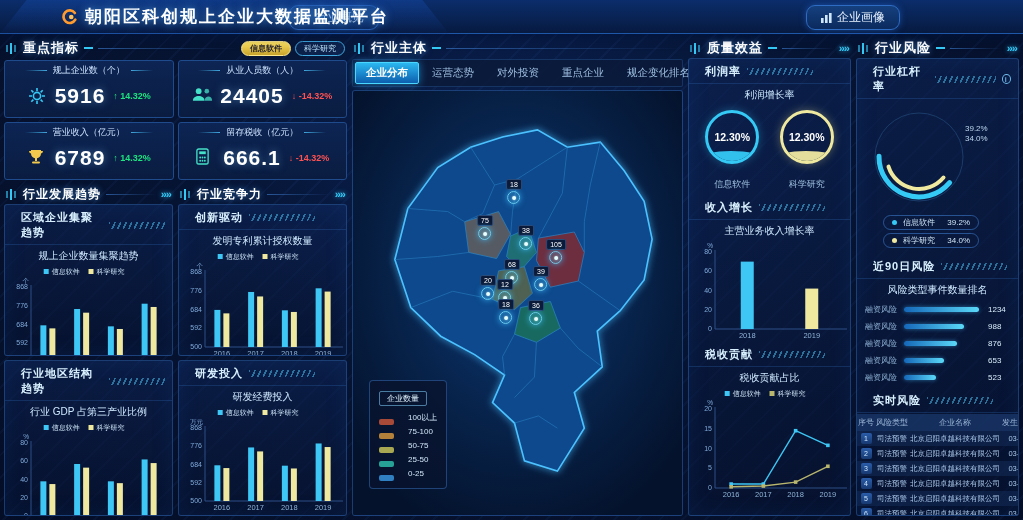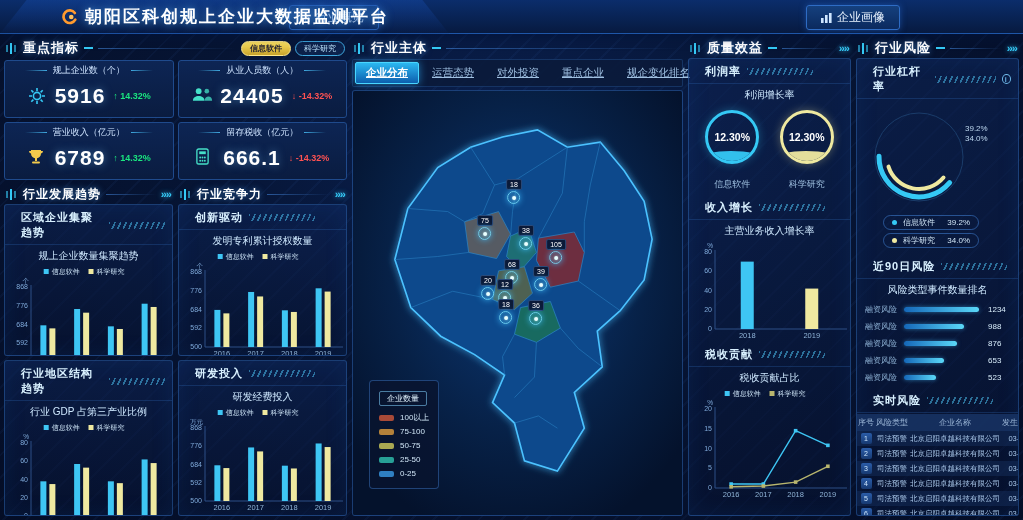--- a/index.html
+++ b/index.html
@@ -11,21 +11,21 @@
   
   header{position:relative;height:34px;display:flex;align-items:center;justify-content:flex-start;
     background:linear-gradient(180deg,#0b2d6b 0%,#08204d 70%,#071a40 100%);
     border-bottom:1px solid #1e56a8;box-shadow:0 2px 10px rgba(0,20,60,.8);z-index:5;}
   .title-wrap{display:flex;align-items:center;gap:7px;padding:0 60px;
     background:linear-gradient(180deg,rgba(20,70,160,.5),rgba(8,30,80,.2));
     clip-path:polygon(6% 0,94% 0,100% 100%,0 100%);height:34px;}
   .title-wrap h1{margin:0;font-size:17px;letter-spacing:2px;color:#fff;font-weight:bold;
     text-shadow:0 0 8px rgba(90,180,255,.7);}
   .nav-btn{position:absolute;top:5px;display:flex;align-items:center;gap:5px;font-size:12px;
-    color:#eaf4ff;padding:3px 14px;border:1px solid #2e6cc4;border-radius:3px;cursor:pointer;
+    color:#eaf4ff;padding:3px 14px;border:1px solid #2e6cc4;border-radius:9px;cursor:pointer;
     background:linear-gradient(180deg,#15407e,#0b2a5e);box-shadow:0 0 6px rgba(40,110,220,.5);}
   .nav-btn.left{left:289px;}
   .nav-btn.right{right:123px;}
   .nav-ic{color:#cfe6ff;font-size:11px;}
   .logo-ic{width:18px;height:18px;}
   
   main{position:absolute;top:38px;left:4px;right:4px;bottom:4px;display:flex;gap:5px;z-index:2;}
   .col{display:flex;flex-direction:column;min-width:0;}
   .col-left{width:343px;}
   .col-center{width:331px;}
@@ -68,39 +68,39 @@
   .kpi-value{font-size:21px;font-weight:bold;color:#fff;letter-spacing:1px;text-shadow:0 0 8px rgba(120,200,255,.5);}
   .delta{font-size:9px;font-weight:bold;}
   .delta.up{color:#1ae57f;} .delta.down{color:#ff5252;}
   .two-col{display:flex;gap:5px;flex:1;margin-top:4px;min-height:0;}
   .subcol{flex:1;display:flex;flex-direction:column;min-width:0;}
   .subcol .panel{margin-bottom:4px;}
   .subcol .panel:last-child{margin-bottom:0;flex:1;}
   
   .tabs{display:flex;align-items:center;gap:3px;padding:2px;margin:1px 0 3px 0;flex:0 0 24px;
     background:rgba(10,26,58,.85);border:1px solid rgba(40,90,160,.4);border-radius:2px;}
-  .tab{font-size:10.5px;color:#9fc0e2;padding:3px 10px;cursor:pointer;white-space:nowrap;text-decoration:underline;}
+  .tab{font-size:10.5px;color:#9fc0e2;padding:3px 10px;cursor:pointer;white-space:nowrap;}
   .tab.active{background:linear-gradient(180deg,#2bb7f0,#0d5fae);border:1px solid #49d6ff;color:#fff;
     border-radius:2px;font-weight:bold;box-shadow:0 0 8px rgba(50,180,255,.6);}
   
   .map-panel{flex:1;position:relative;min-height:0;}
   .map-wrap{position:absolute;inset:0;}
   .map-wrap svg{width:100%;height:100%;display:block;}
   .marker{position:absolute;display:flex;flex-direction:column;align-items:center;gap:1px;transform:translate(-50%,0);}
   .m-label{background:#0b1a38;border:1px solid #2a4a7a;color:#fff;font-size:7px;line-height:9px;
     padding:0 3px;border-radius:2px;}
   .m-pin{width:13px;height:13px;border-radius:50%;border:1px solid rgba(120,225,255,.85);cursor:pointer;
     display:flex;align-items:center;justify-content:center;
     box-shadow:0 0 6px rgba(60,190,255,.8), inset 0 0 5px rgba(70,200,255,.6);}
   .m-pin i{width:4px;height:4px;background:#eaffff;border-radius:50%;box-shadow:0 0 3px #a5ecff;}
   .map-legend{position:absolute;left:16px;bottom:26px;padding:6px 9px 7px 9px;border-radius:4px;
     background:rgba(8,20,46,.82);border:1px solid rgba(70,140,230,.4);}
   .lg-title{display:inline-block;border:1px solid rgba(130,210,255,.55);border-radius:2px;
     color:#e2f4ff;font-size:8px;padding:1px 7px;margin-bottom:5px;}
-  .lg-item{display:flex;align-items:center;gap:6px;font-size:8px;color:#cfe4f5;line-height:14px;}
+  .lg-item{display:flex;align-items:flex-end;gap:14px;font-size:8px;color:#cfe4f5;line-height:14px;}
   .lg-swatch{width:15px;height:6px;border-radius:2px;flex:0 0 auto;}
   
   .gauges{display:flex;justify-content:space-around;padding:8px 6px 4px 6px;}
   .gauge-box{display:flex;flex-direction:column;align-items:center;gap:14px;}
   .gauge{position:relative;width:54px;height:54px;border-radius:50%;border:3px solid;overflow:hidden;
     display:flex;align-items:center;justify-content:center;}
   .gauge .wave{position:absolute;bottom:-4px;left:-15%;width:130%;height:30%;border-radius:48% 52% 0 0;opacity:.95;}
   .gauge .gv{position:relative;font-size:10.5px;font-weight:bold;color:#fff;z-index:1;}
   .gauge-label{font-size:9px;color:#9fc0e0;}
   

